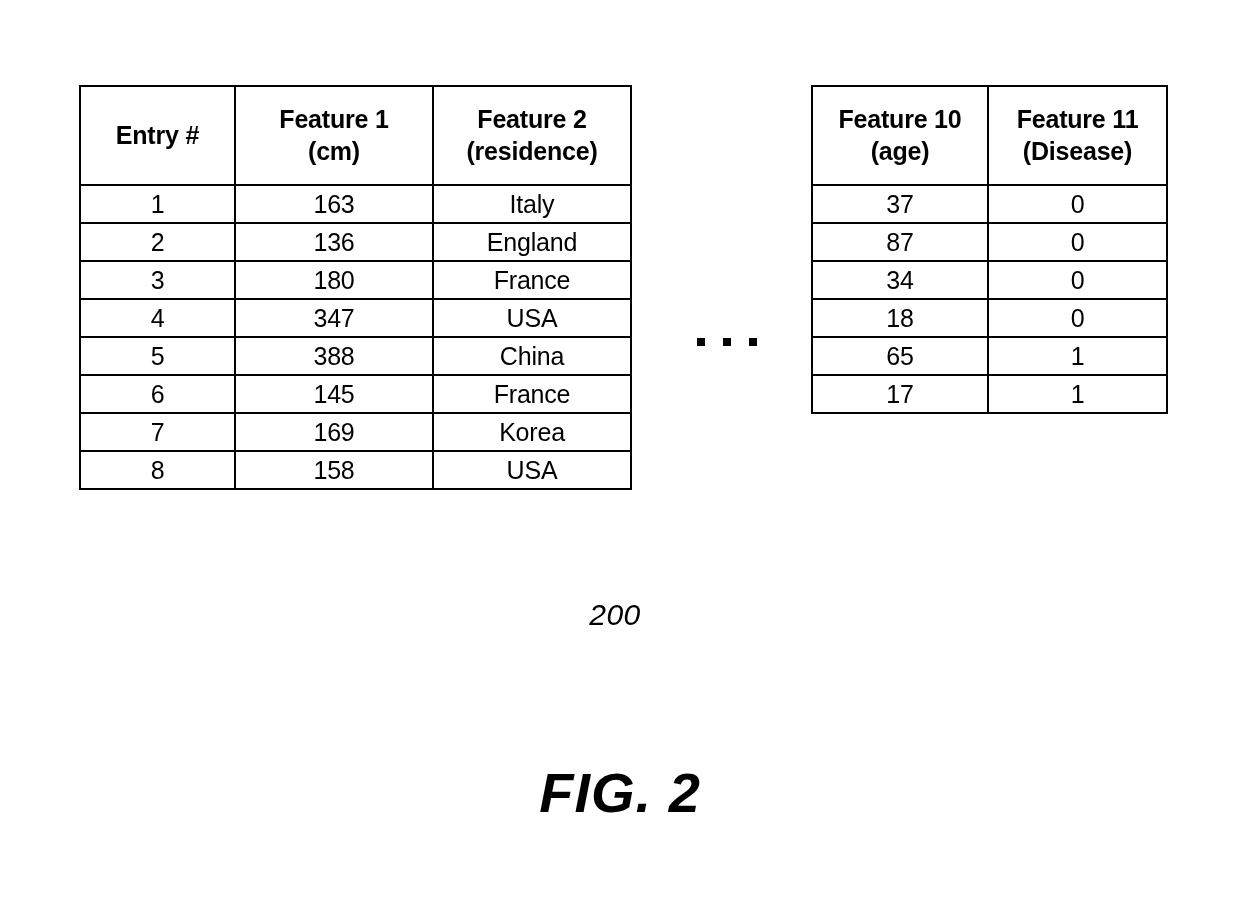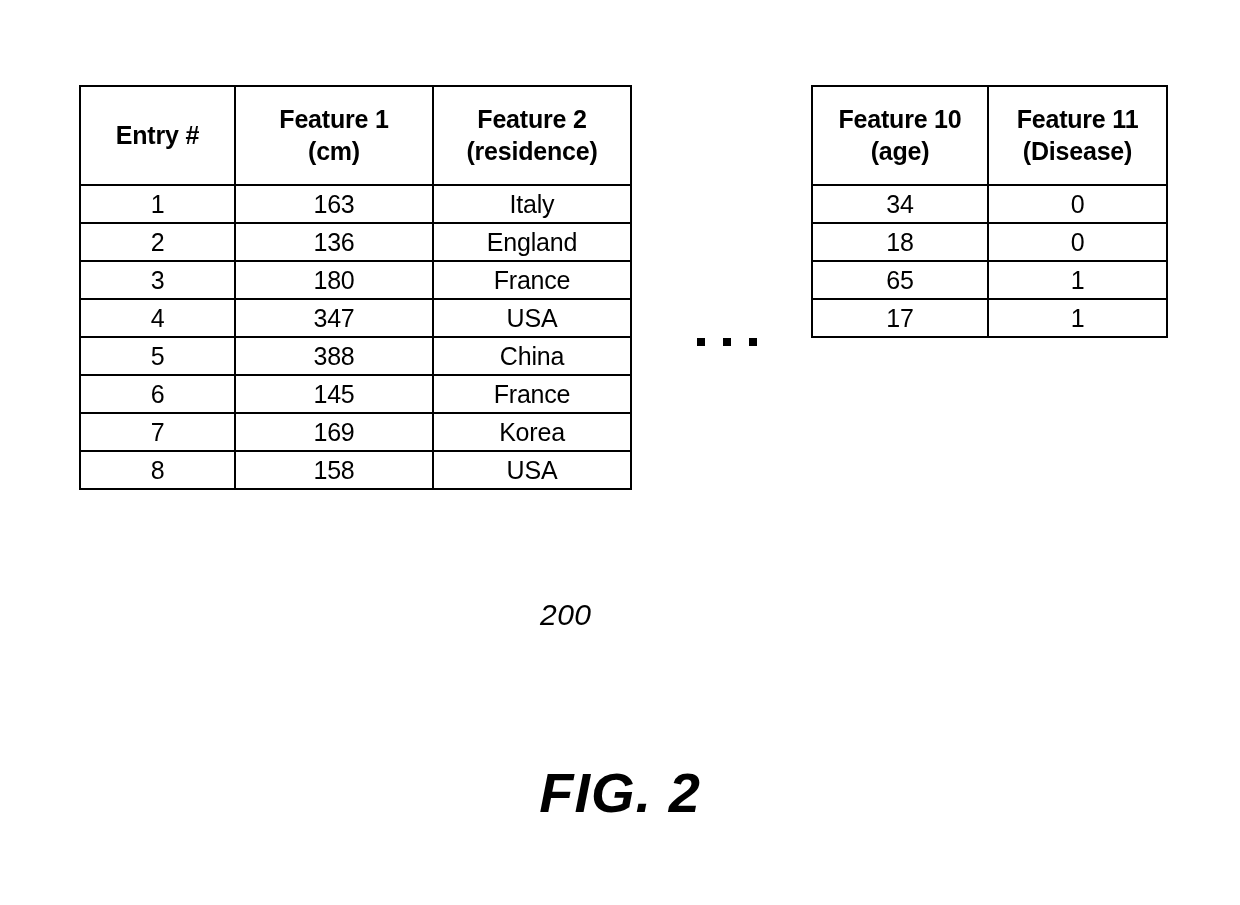--- a/index.html
+++ b/index.html
@@ -91,21 +91,21 @@
     height: 8px;
     background: #000000;
   }
 
   
   .ref-numeral {
     position: absolute;
     left: 540px;
     top: 598px;
     width: 150px;
-    text-align: left;
+    text-align: center;
     font-size: 30px;
     font-style: italic;
     font-weight: normal;
     letter-spacing: 0.5px;
   }
 
   
   .fig-caption {
     position: absolute;
     left: 420px;
@@ -197,20 +197,28 @@
           <span class="hdr-line">(age)</span>
         </th>
         <th class="col-f11">
           <span class="hdr-line">Feature 11</span>
           <span class="hdr-line">(Disease)</span>
         </th>
       </tr>
     </thead>
     <tbody>
       <tr>
+        <td>37</td>
+        <td>0</td>
+      </tr>
+      <tr>
+        <td>87</td>
+        <td>0</td>
+      </tr>
+      <tr>
         <td>34</td>
         <td>0</td>
       </tr>
       <tr>
         <td>18</td>
         <td>0</td>
       </tr>
       <tr>
         <td>65</td>
         <td>1</td>

